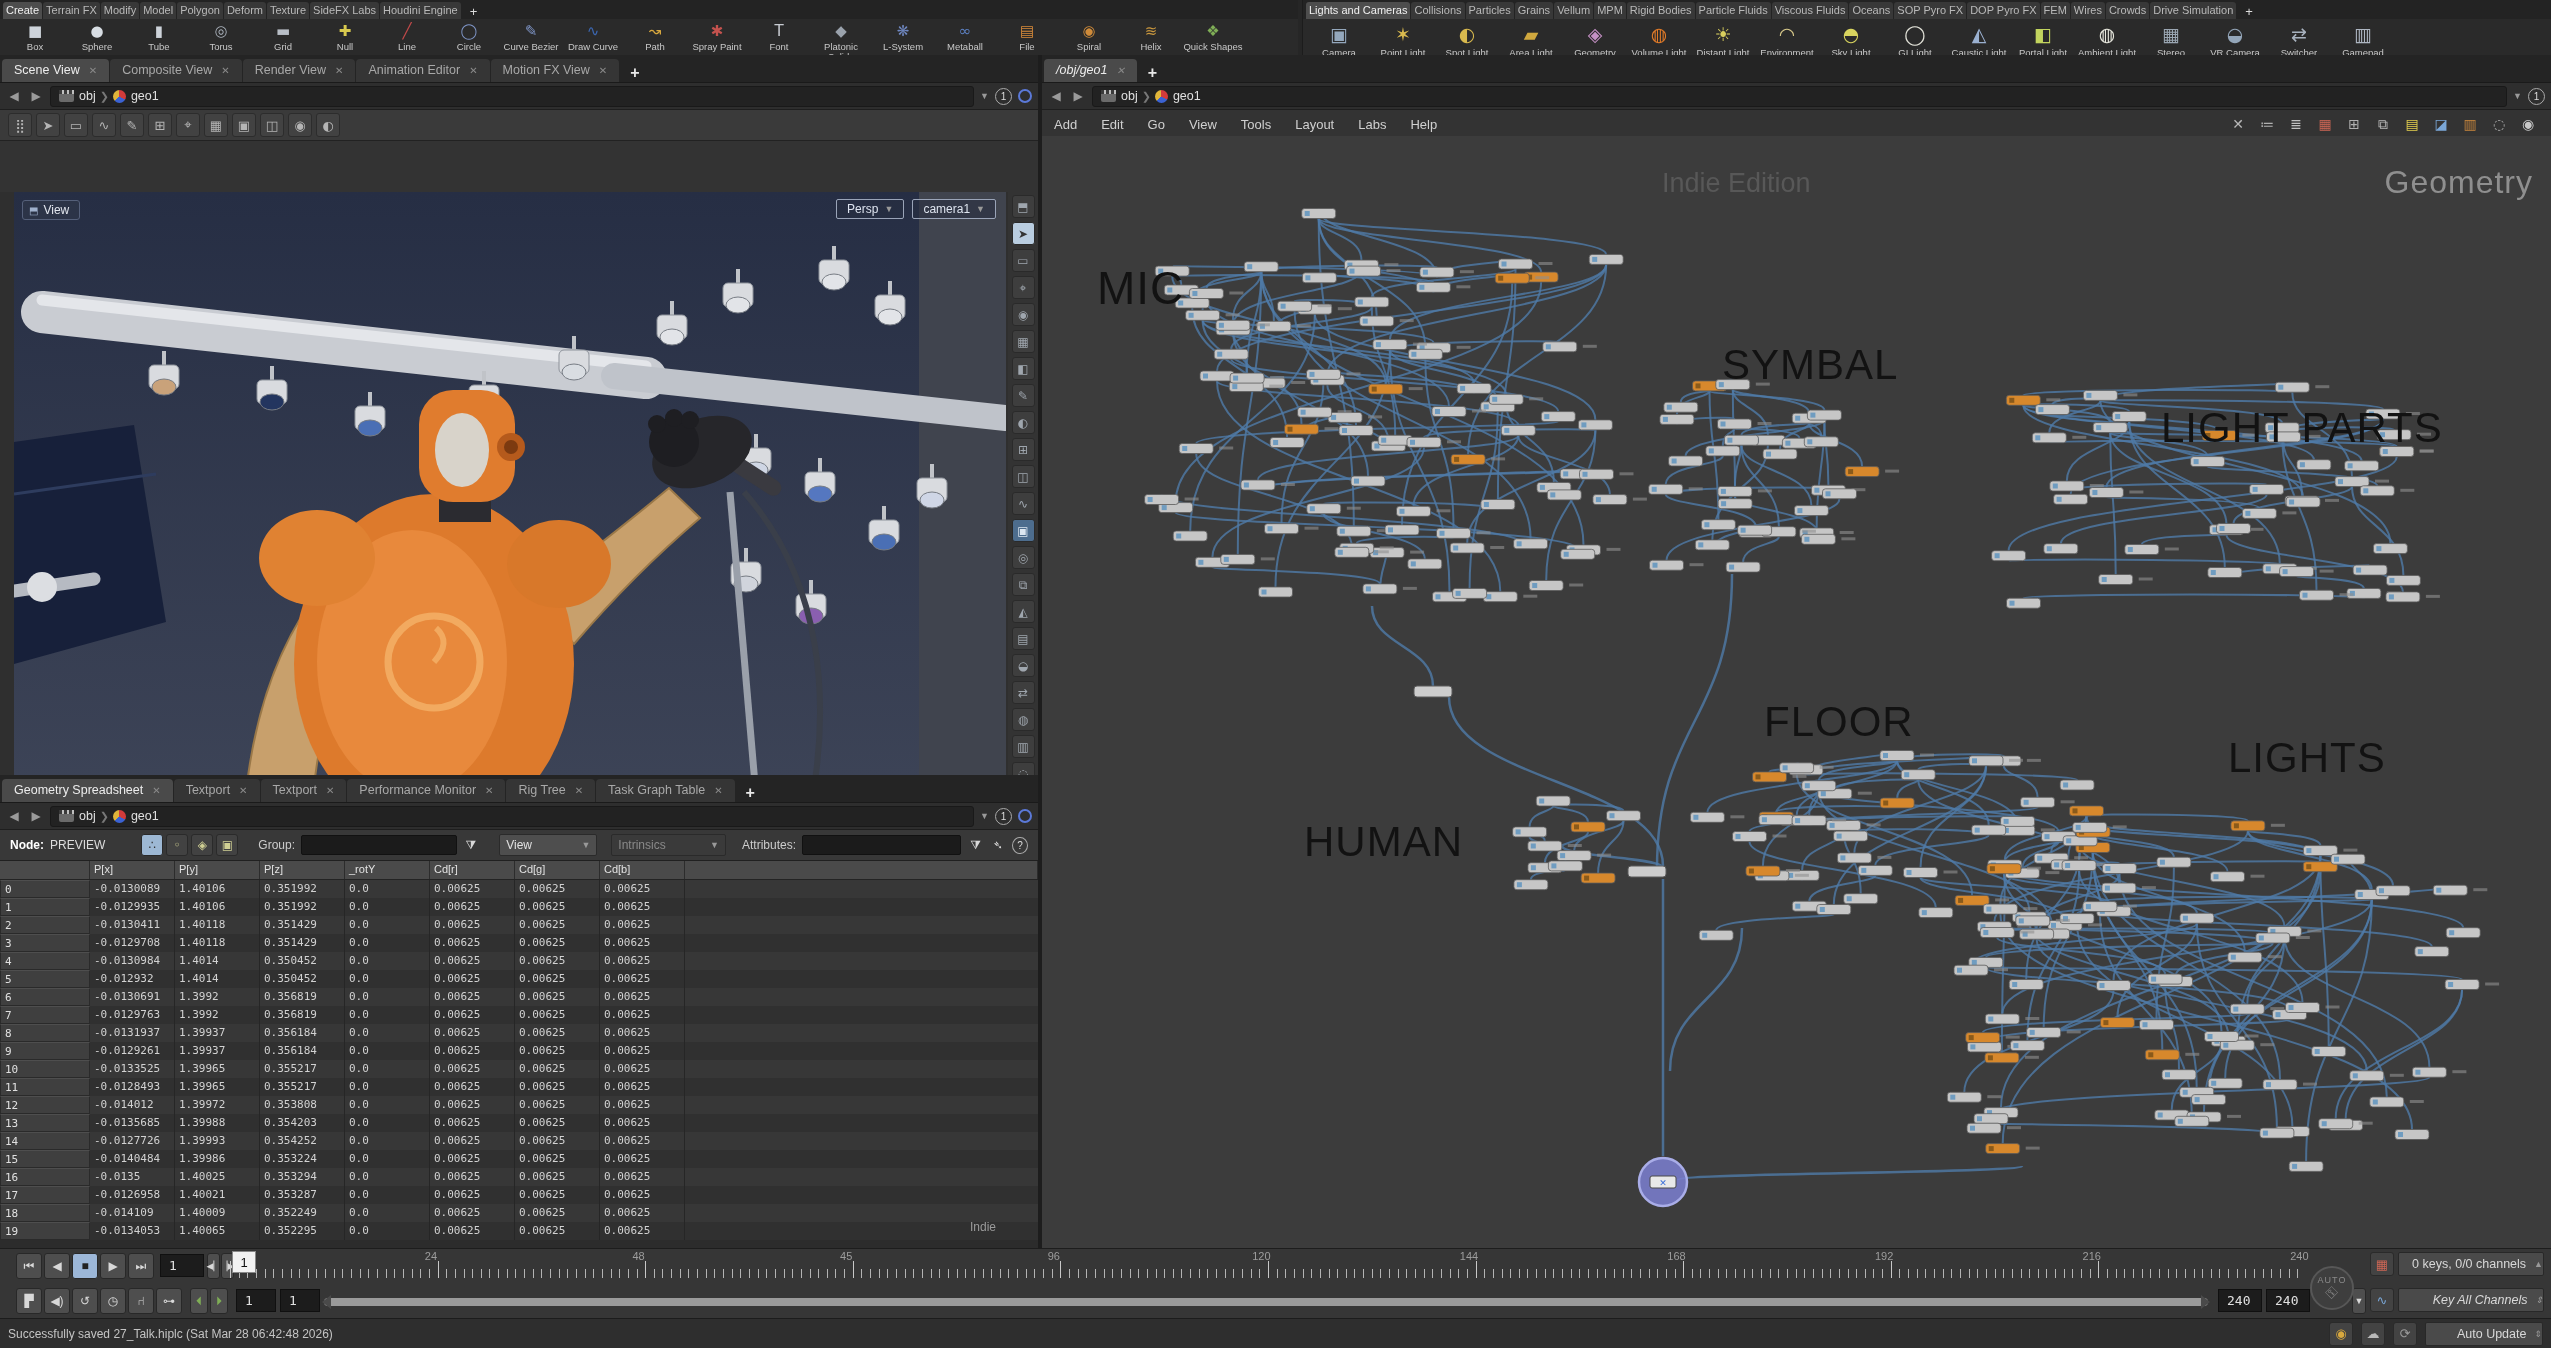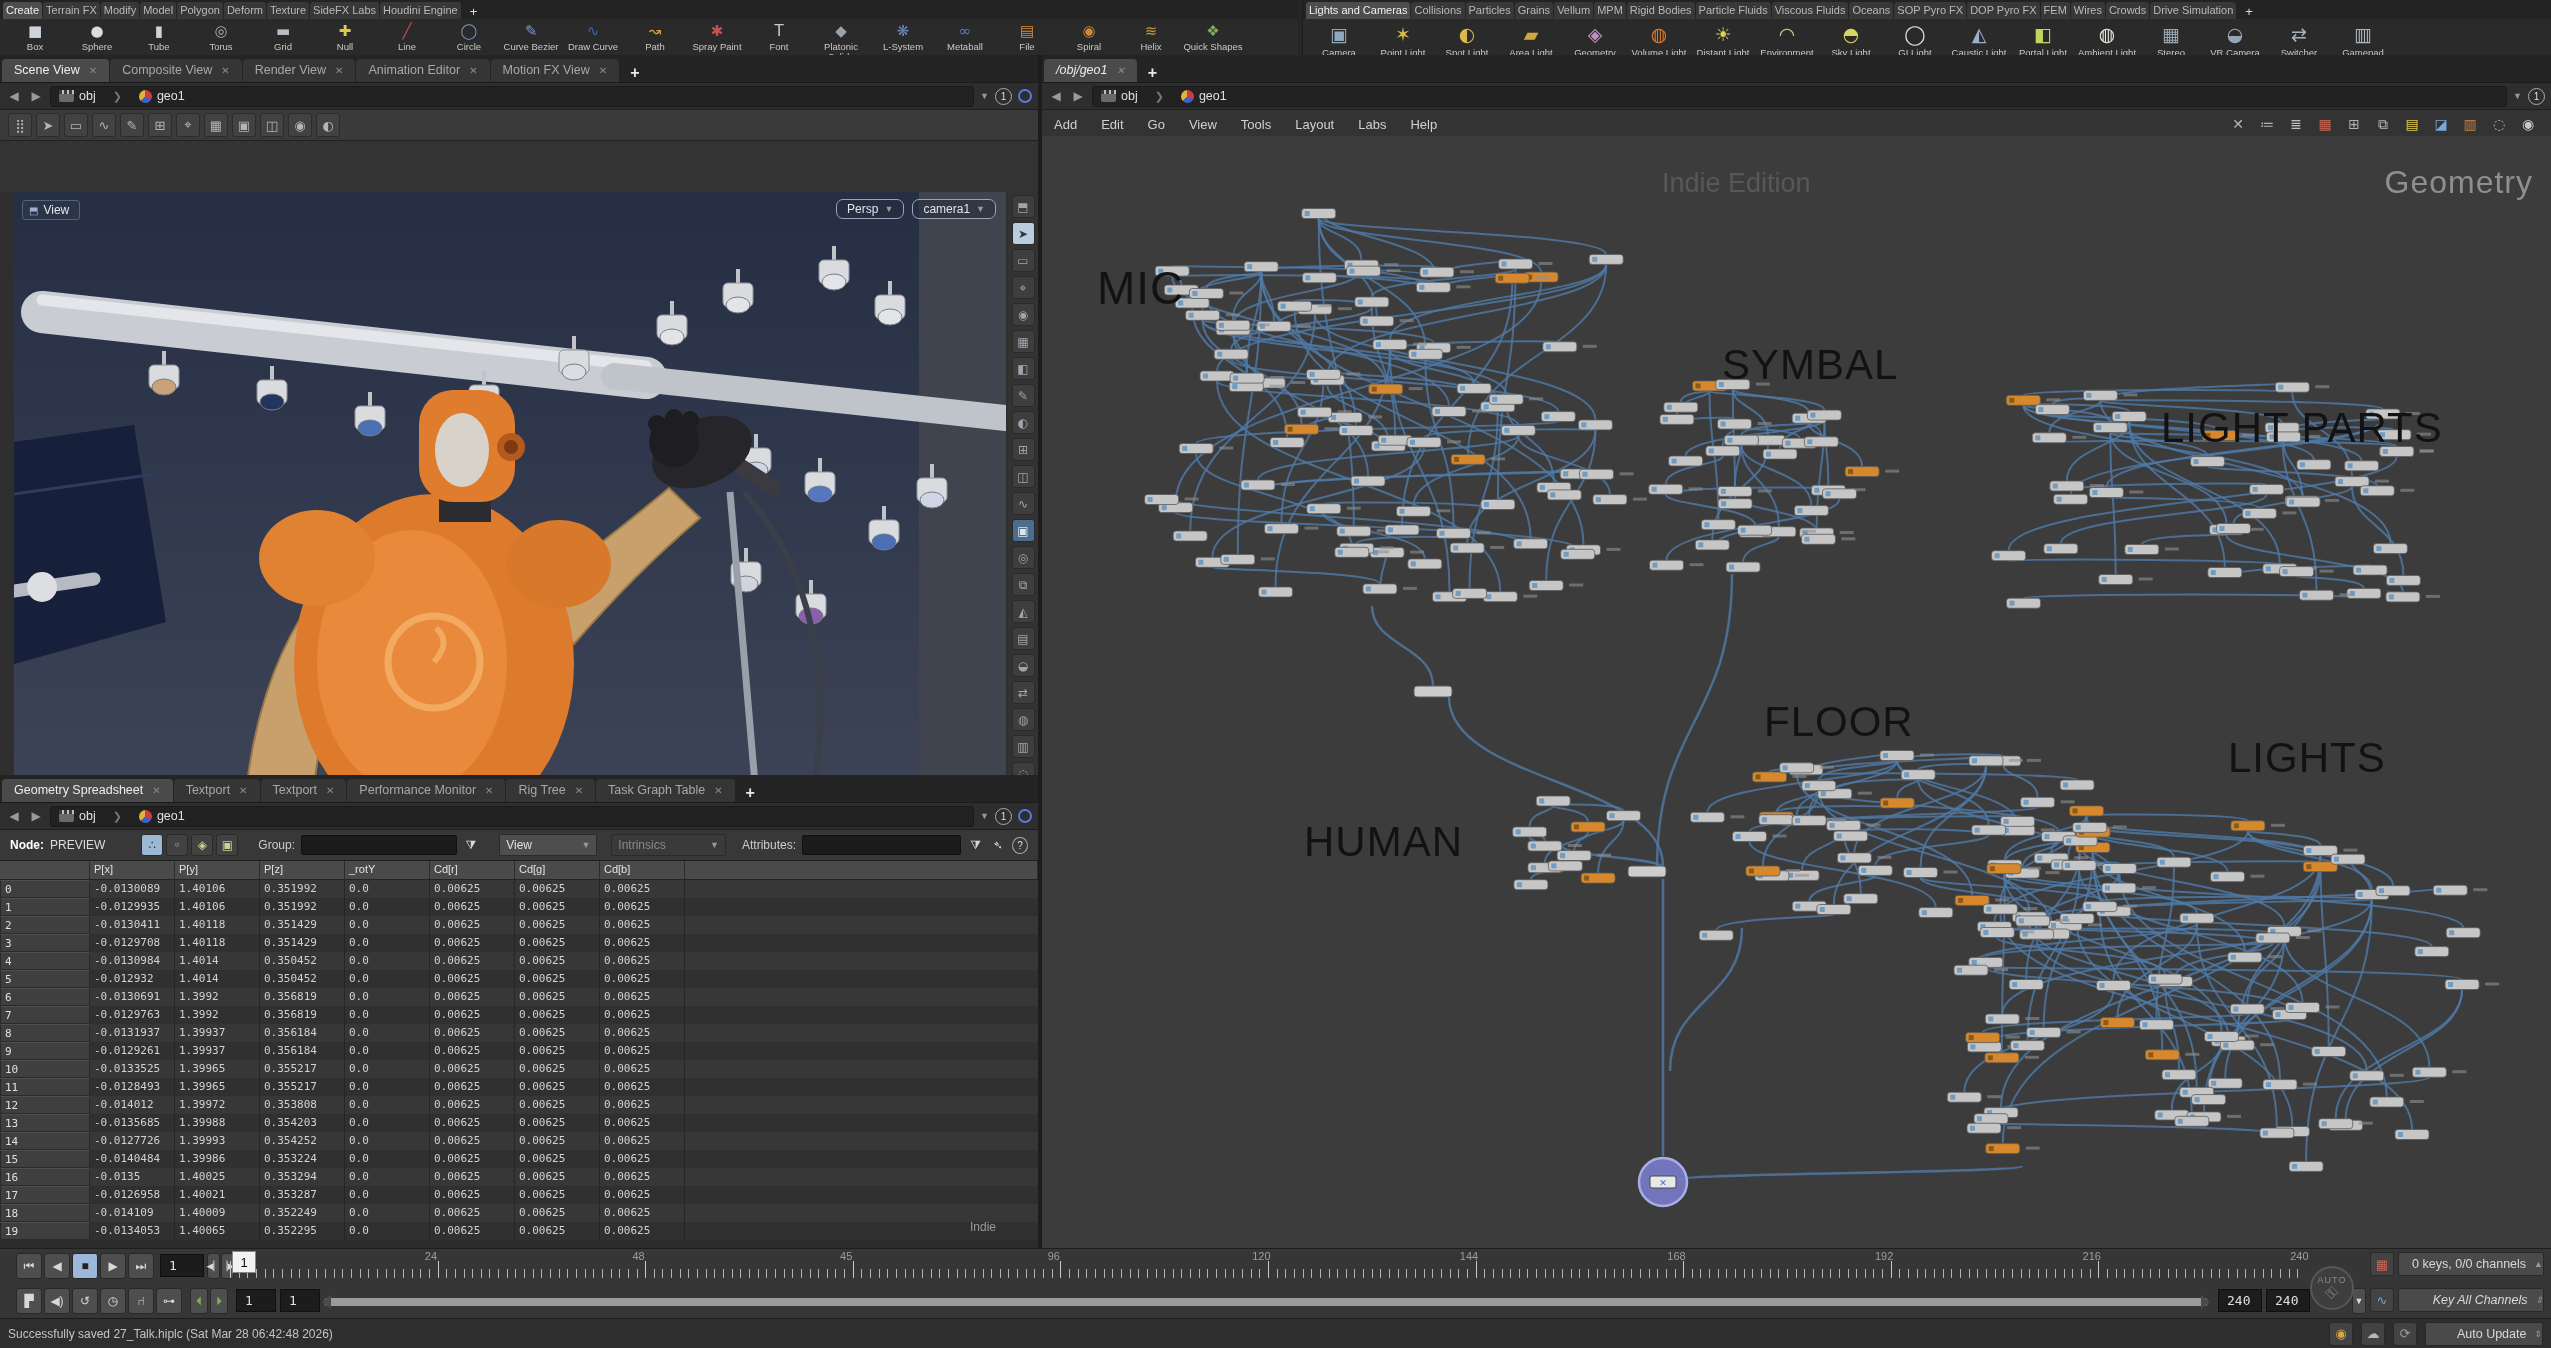--- a/index.html
+++ b/index.html
@@ -23,21 +23,21 @@
   #shelf-right .ticon{width:26px;height:26px;font-size:19px;}
   
   .pane-tabs{display:flex;align-items:flex-end;height:27px;background:#242424;border-bottom:1px solid #1a1a1a;padding-left:2px;}
   .pane-tab{display:flex;align-items:center;gap:9px;font-size:12.5px;color:#a8a8a8;background:#353535;
             padding:4px 12px 5px;margin-right:1px;border-radius:4px 4px 0 0;white-space:nowrap;}
   .pane-tab.active{background:#4a4a4a;color:#ececec;}
   .pane-tab .x{color:#8a8a8a;font-size:10px;}
   .pane-plus{color:#e8e8e8;font-size:16px;font-weight:bold;padding:0 10px;}
   .pathbar{display:flex;align-items:center;height:26px;background:#2e2e2e;border-bottom:1px solid #1e1e1e;padding:0 6px;gap:6px;}
   .navarrow{color:#9a9a9a;font-size:12px;width:16px;text-align:center;}
-  .crumb{display:flex;align-items:center;gap:17px;background:#222;border:1px solid #191919;border-radius:3px;
+  .crumb{display:flex;align-items:center;gap:4px;background:#222;border:1px solid #191919;border-radius:3px;
          height:19px;padding:0 8px;flex:1;}
   .crumb .seg{display:flex;align-items:center;gap:5px;font-size:12.5px;color:#e0e0e0;}
   .chev{color:#777;font-size:11px;}
   .slate{width:15px;height:12px;background:#6a6a6a;border-radius:2px;position:relative;}
   .slate:before{content:"";position:absolute;left:0;top:0;width:15px;height:4px;
         background:repeating-linear-gradient(90deg,#3a3a3a 0 3px,#bfbfbf 3px 5px);}
   .pie{width:13px;height:13px;border-radius:50%;background:conic-gradient(#d23b3b 0 120deg,#3b62d2 120deg 230deg,#e0b53a 230deg 360deg);}
   .badge1{width:15px;height:15px;border:1px solid #aaa;border-radius:50%;color:#ddd;font-size:10px;
           display:flex;align-items:center;justify-content:center;}
   .ring{width:14px;height:14px;border:2px solid #5b79d8;border-radius:50%;box-sizing:border-box;}
@@ -51,21 +51,21 @@
   #viewport{position:absolute;left:14px;top:0;width:992px;height:638px;overflow:hidden;}
   #vp-strip{position:absolute;right:0;top:0;width:30px;height:638px;background:#333;display:flex;flex-direction:column;
             align-items:center;padding-top:3px;gap:4px;}
   .stripicn{width:21px;height:21px;border-radius:3px;background:#3e3e3e;border:1px solid #2a2a2a;color:#9fa6ae;
             font-size:12px;display:flex;align-items:center;justify-content:center;font-family:"DejaVu Sans",sans-serif;flex:0 0 auto;}
   .stripicn.hl{background:#b9cde0;color:#333;}
   .stripicn.hl2{background:#4d6d8e;color:#dce6f0;}
   #view-chip{position:absolute;left:8px;top:8px;display:flex;align-items:center;gap:5px;background:rgba(46,54,72,.8);
              border:1px solid #55607a;border-radius:3px;padding:2px 10px 2px 6px;font-size:12px;color:#e2e6ee;}
   #vp-pills{position:absolute;right:10px;top:7px;display:flex;gap:8px;}
-  .pill{border:1px solid #9aa4b8;border-radius:7px;background:rgba(38,46,64,.55);color:#dde3ee;font-size:12px;
+  .pill{border:1px solid #9aa4b8;border-radius:2px;background:rgba(38,46,64,.55);color:#dde3ee;font-size:12px;
         padding:2px 10px;display:flex;align-items:center;gap:6px;}
   #helpbar{position:absolute;left:0;bottom:15px;height:22px;right:0;background:rgba(16,16,20,.82);
            display:flex;align-items:center;padding-left:8px;font-size:11.5px;color:#d8d8d8;white-space:nowrap;overflow:hidden;}
   #vp-stats{position:absolute;right:2px;bottom:6px;background:#262626;color:#c6c6c6;text-align:right;
             font-family:"DejaVu Sans Mono",monospace;font-size:11px;line-height:14px;padding:2px 6px;}
   
   #sheet-pane{left:0;top:775px;width:1038px;height:473px;background:#2c2c2c;}
   #sheet-toolbar{display:flex;align-items:center;height:30px;background:#383838;border-bottom:1px solid #202020;
                  padding:0 10px;gap:6px;font-size:12px;}
   .mini{width:20px;height:20px;border-radius:3px;background:#424242;border:1px solid #2a2a2a;color:#cfcf93;

